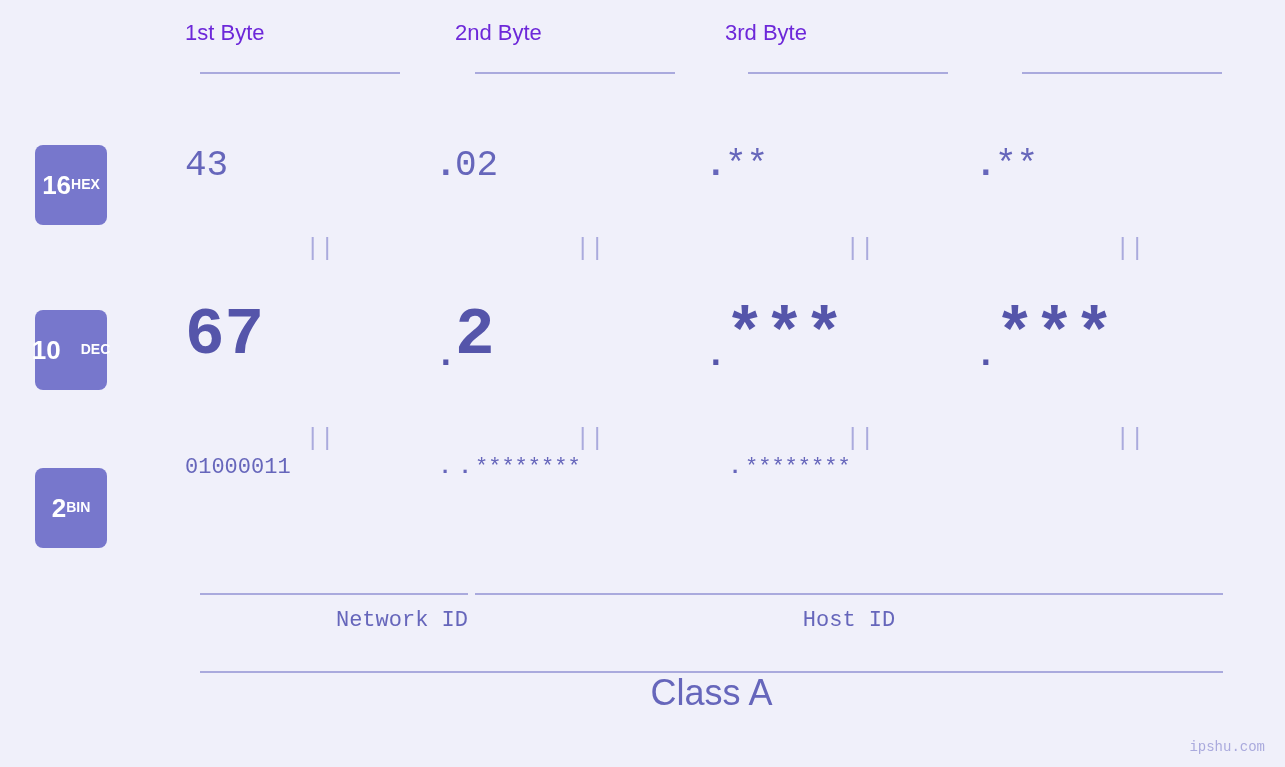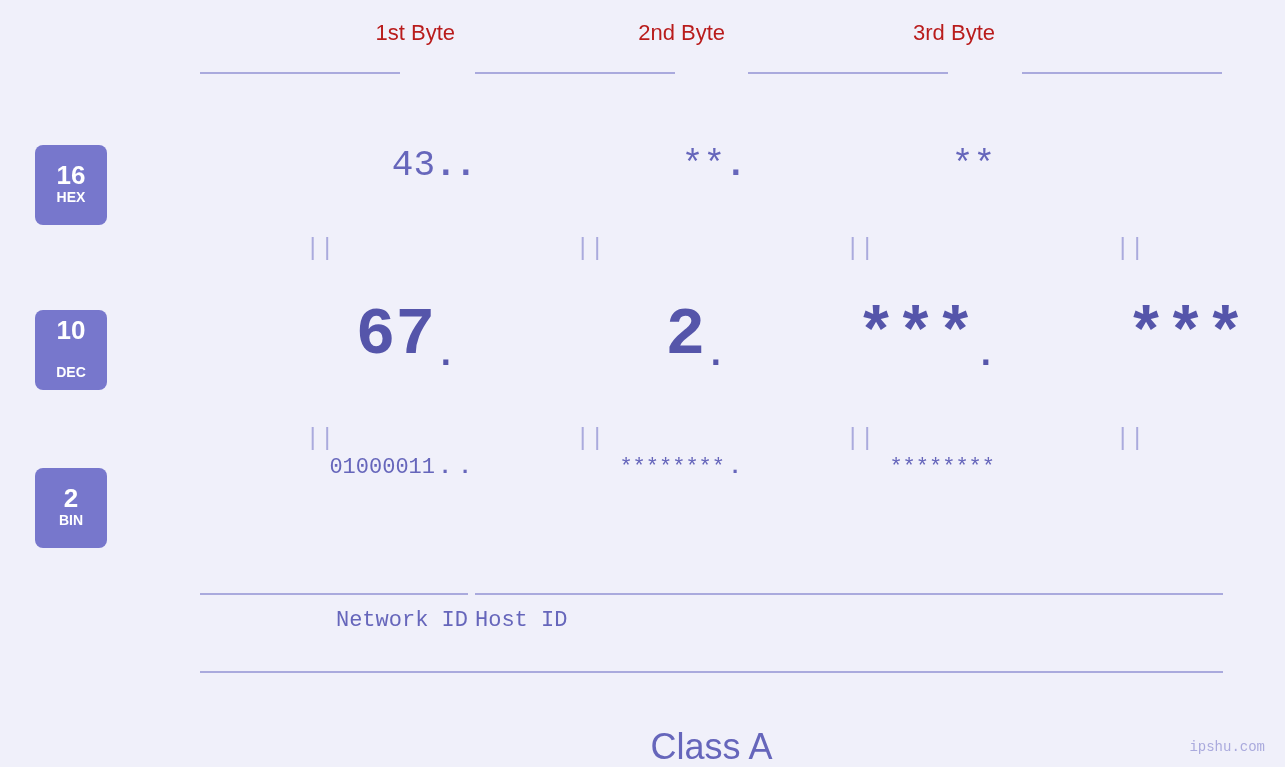--- a/index.html
+++ b/index.html
@@ -26,22 +26,22 @@
     .byte-headers {
       display: flex;
       position: absolute;
       top: 20px;
       left: 185px;
       width: 1080px;
     }
 
     .byte-col {
       width: 270px;
-      text-align: right;
-      color: #b91c1c;
+      text-align: left;
+      color: #6d28d9;
       font-size: 22px;
       font-family: Arial, sans-serif;
     }
 
     
     .bracket-line {
       position: absolute;
       top: 72px;
       height: 2px;
       background-color: #aaaadd;
@@ -60,21 +60,20 @@
       flex-direction: column;
       gap: 0;
     }
 
     .badge {
       width: 72px;
       height: 80px;
       background-color: #7777cc;
       border-radius: 8px;
       display: flex;
-      flex-direction: column;
       align-items: center;
       justify-content: center;
       color: white;
       font-weight: bold;
     }
 
     .badge-number {
       font-size: 26px;
       font-family: Arial, sans-serif;
       line-height: 1;
@@ -98,21 +97,21 @@
       display: flex;
       align-items: center;
     }
 
     .hex-row { top: 145px; }
     .dec-row { top: 295px; }
     .bin-row { top: 455px; }
 
     .cell {
       width: 250px;
-      text-align: right;
+      text-align: left;
       color: #6666bb;
     }
 
     .dot-sep {
       width: 20px;
       text-align: center;
       color: #6666bb;
       font-weight: bold;
     }
 
@@ -171,38 +170,38 @@
       text-align: right;
       color: #6666bb;
       font-size: 22px;
     }
 
     .host-id-label {
       position: absolute;
       top: 608px;
       left: 475px;
       width: 748px;
-      text-align: left;
+      text-align: center;
       color: #6666bb;
       font-size: 22px;
     }
 
     
     .class-bracket-line {
       position: absolute;
       top: 671px;
       height: 2px;
       background-color: #aaaadd;
       left: 200px;
       width: 1023px;
     }
 
     .class-label {
       position: absolute;
-      top: 726px;
+      top: 672px;
       left: 200px;
       width: 1023px;
       text-align: center;
       color: #6666bb;
       font-size: 36px;
       font-family: Arial, sans-serif;
     }
 
     
     .watermark {
@@ -241,20 +240,21 @@
     </div>
     <div class="badge badge-bin" style="position:absolute; top:468px; left:0;">
       <span class="badge-number">2</span>
       <span class="badge-label">BIN</span>
     </div>
   </div>
 
   <div class="data-row hex-row">
     <div class="cell">43</div>
     <div class="dot-sep">.</div>
+    <div class="cell">02</div>
     <div class="dot-sep">.</div>
     <div class="cell">**</div>
     <div class="dot-sep">.</div>
     <div class="cell">**</div>
   </div>
 
   <div class="equals-row eq-top">
     <div class="eq-cell">||</div>
     <div class="eq-cell">||</div>
     <div class="eq-cell">||</div>

